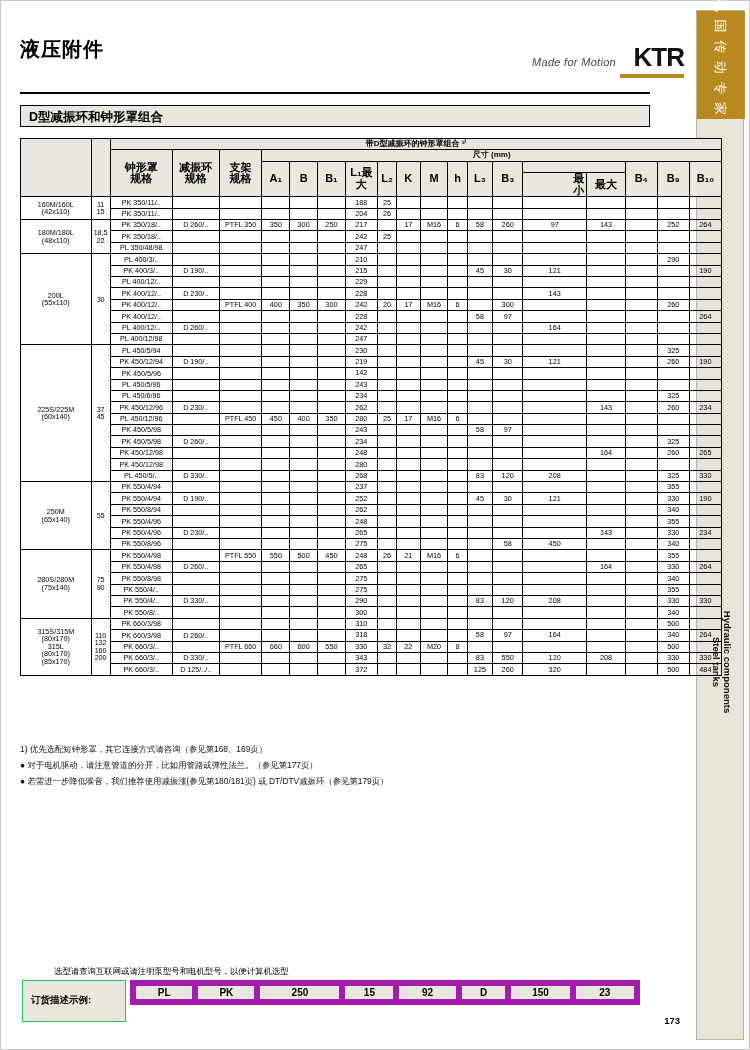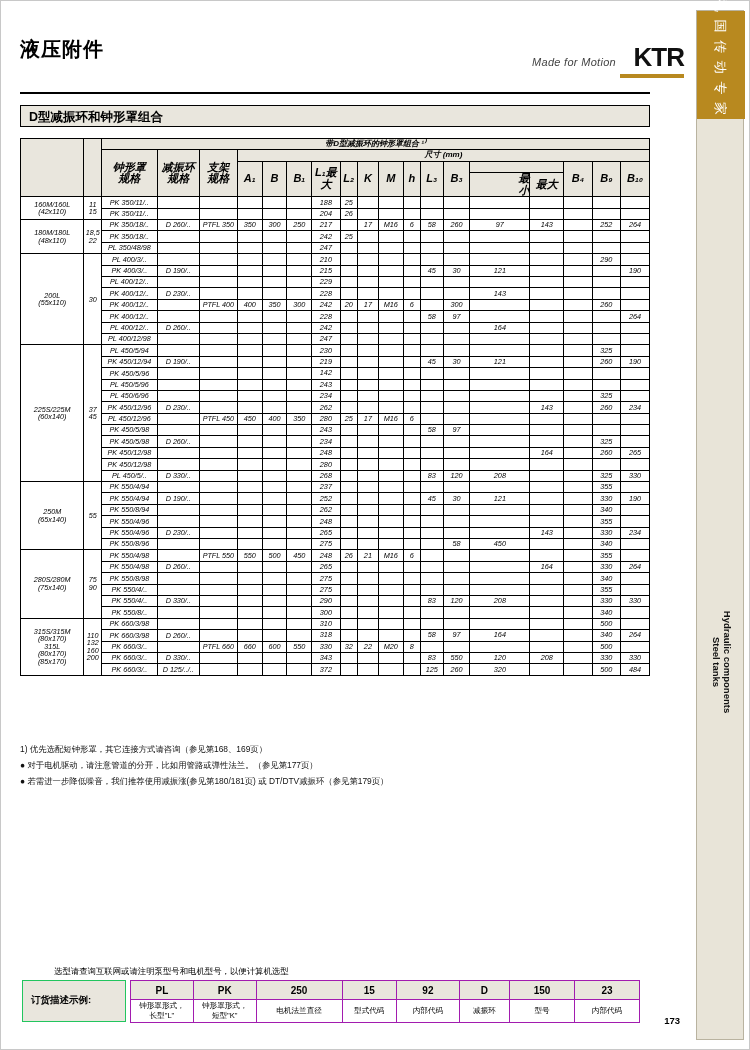--- a/index.html
+++ b/index.html
@@ -66,22 +66,22 @@
     position:absolute; left:20px; top:105px; width:630px; height:22px;
     background:#e9e6dd; border:1px solid #000;
   }
   .sec-title span {
     position:absolute; left:8px; top:3px;
     font-size:12.5px; font-weight:bold;
   }
   
   .tbl-wrap { position:absolute; left:20px; top:138px; width:630px; }
   table.main {
-    border-collapse:collapse; width:630px;
-    font-size:7.3px; line-height:1.05;font-style:italic;
+    border-collapse:collapse; width:702px;
+    font-size:7.3px; line-height:1.05;
   }
   table.main td, table.main th {
     border:.6px solid #000;
     padding:0;
     text-align:center;
     vertical-align:middle;
     height:11.4px;
   }
   th.band {
     background:#e9e6dd; font-weight:bold; font-size:8px; height:14px;
@@ -106,21 +106,21 @@
     background:#e9e6dd; border:1px solid #22c55e;
   }
   .order-box span {
     position:absolute; left:8px; top:13px; font-size:9.5px; font-weight:bold;
   }
   table.order {
     position:absolute; left:130px; top:980px;
     border-collapse:collapse; font-size:8.2px; width:510px;
   }
   table.order td {
-    border:1px solid #a21caf; text-align:center; vertical-align:middle;
+    border:6px solid #a21caf; text-align:center; vertical-align:middle;
   }
   table.order tr.vals td { height:19px; background:#e9e6dd; font-weight:bold; font-size:10px; }
   table.order tr.descs td { height:23px; font-size:7.6px; line-height:10px; background:#fff; }
   
   .pageno {
     position:absolute; right:70px; bottom:24px;
     font-size:9.5px; font-weight:bold;
   }
 </style>
 </head>
@@ -1052,26 +1052,16 @@
       <tr class="vals">
         <td style="width: 60px;">PL</td>
         <td style="width: 60px;">PK</td>
         <td style="width: 82px;">250</td>
         <td style="width: 52px;">15</td>
         <td style="width: 60px;">92</td>
         <td style="width: 48px;">D</td>
         <td style="width: 62px;">150</td>
         <td style="width: 62px;">23</td>
       </tr>
-      <tr class="descs">
-        <td>钟形罩形式，<br>长型"L"</td>
-        <td>钟形罩形式，<br>短型"K"</td>
-        <td>电机法兰直径</td>
-        <td>型式代码</td>
-        <td>内部代码</td>
-        <td>减振环</td>
-        <td>型号</td>
-        <td>内部代码</td>
-      </tr>
     </tbody>
 </table>
 
 <div class="pageno">173</div>
 
 </body></html>

